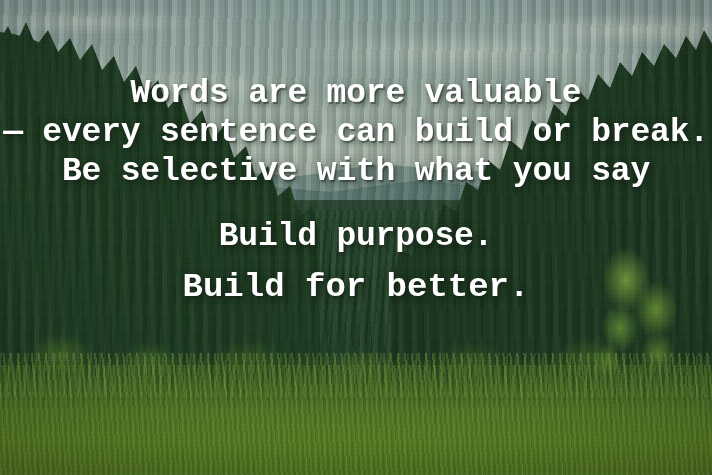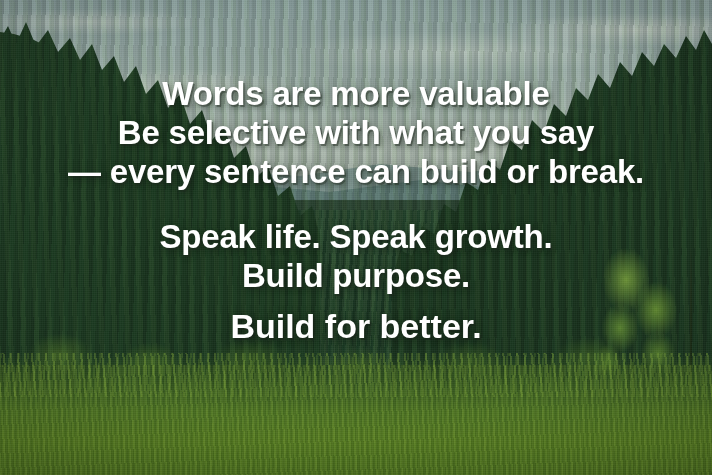--- a/index.html
+++ b/index.html
@@ -179,20 +179,21 @@
     background:radial-gradient(ellipse 92% 86% at 50% 46%,rgba(0,0,0,0) 52%,rgba(0,0,0,.26) 100%);
     pointer-events:none;
   }
 
   
   #quote{
     position:absolute;left:0;top:0;width:712px;height:333px;
     display:flex;flex-direction:column;align-items:flex-end;
     padding-top:74px;box-sizing:border-box;
     text-align:center;
+    font-family:Liberation Mono, monospace;
   }
   .block{width:712px;}
   .ln{
     color:#ffffff;
     font-weight:bold;
     font-size:33px;
     line-height:39px;
     letter-spacing:-.2px;
     white-space:nowrap;
     text-shadow:
@@ -236,26 +237,25 @@
   <div class="scrub"></div>
   <div class="grass-blades"></div>
   <div class="grass-tex"></div>
   <div class="layer vignette"></div>
   <div class="layer grain"></div>
 
   <div id="quote">
 
     <div class="block block-1">
       <div class="ln">Words are more valuable</div>
+      <div class="ln">— every sentence can build or break.</div>
       <div class="ln">Be selective with what you say</div>
-      <div class="ln">— every sentence can build or break.</div>
     </div>
 
     <div class="block block-2">
-      <div class="ln">Speak life. Speak growth.</div>
       <div class="ln">Build purpose.</div>
     </div>
 
     <div class="block block-3">
       <div class="ln">Build for better.</div>
     </div>
 
   </div>
 </div>
 

